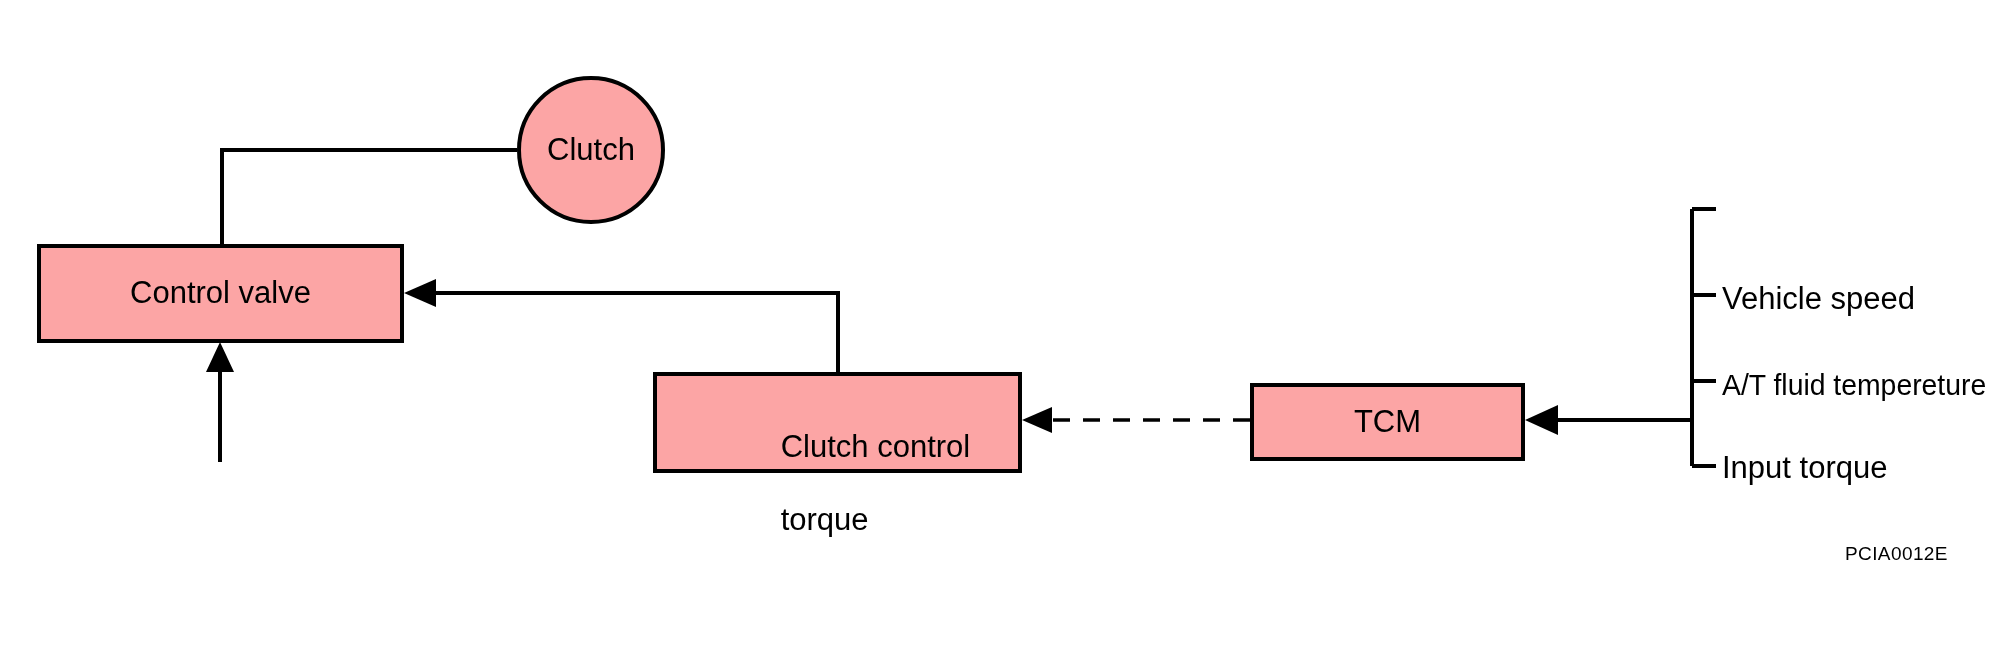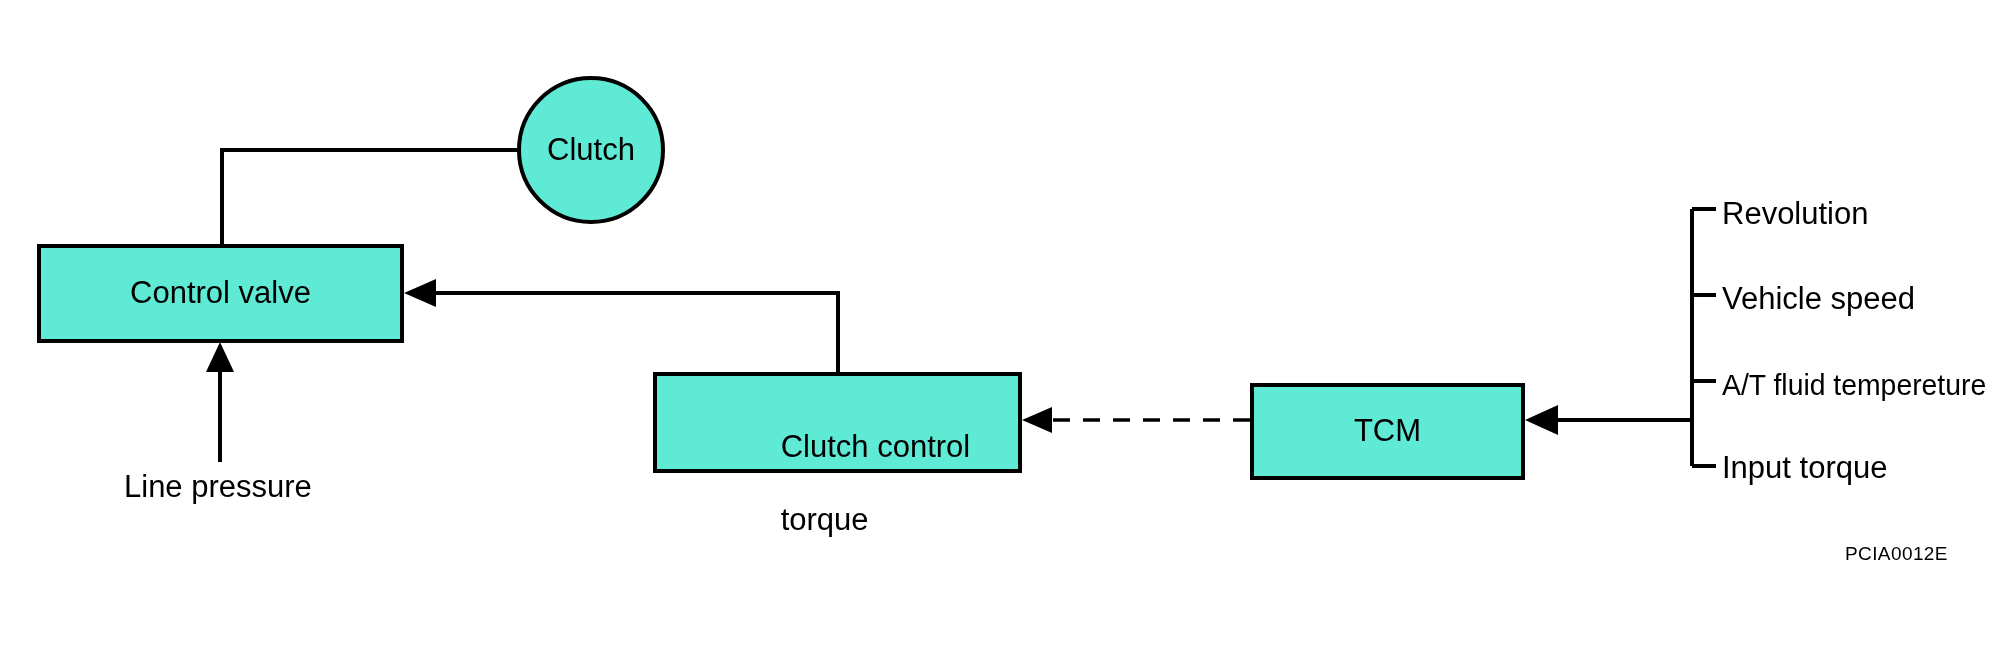--- a/index.html
+++ b/index.html
@@ -1,42 +1,42 @@
 <!DOCTYPE html>
 <html><head>
 <meta charset="utf-8">
 <style>
   html,body{margin:0;padding:0;background:#ffffff;}
   body{width:1990px;height:646px;overflow:hidden;
        font-family:"Liberation Sans","DejaVu Sans",sans-serif;color:#000;}
   #stage{position:relative;width:1990px;height:646px;background:#fff;}
   svg#wires{position:absolute;left:0;top:0;width:1990px;height:646px;}
 
-  .node{position:absolute;box-sizing:border-box;background:#5eead4;}
+  .node{position:absolute;box-sizing:border-box;background:#fca5a5;}
   .boxnode{border:4px solid #000;padding-left:32px;}
   .circlenode{border:4px solid #000;border-radius:50%;}
 
   .lbl{position:absolute;white-space:pre;line-height:1.18;}
 
   
   #control-valve{left:37px;top:244px;width:367px;height:99px;}
   #control-valve .lbl{left:0;top:0;width:100%;height:100%;
       display:flex;align-items:center;justify-content:center;font-size:31px;}
 
   
   #clutch{left:517px;top:76px;width:148px;height:148px;}
   #clutch .lbl{left:0;top:0;width:100%;height:100%;
       display:flex;align-items:center;justify-content:center;font-size:31px;}
 
   
   #clutch-pressure-control{left:653px;top:372px;width:369px;height:101px;}
   #clutch-pressure-control .lbl{left:72px;top:16px;font-size:31px;text-align:left;}
 
   
-  #tcm{left:1250px;top:383px;width:275px;height:97px;}
+  #tcm{left:1250px;top:383px;width:275px;height:78px;}
   #tcm .lbl{left:0;top:0;width:100%;height:100%;
       display:flex;align-items:center;justify-content:center;font-size:31px;}
 
   
   #line-pressure-label{left:124px;top:469px;font-size:31px;}
   #figure-code{left:1845px;top:543px;font-size:19px;letter-spacing:.4px;text-align:right;}
 
   .input-label{font-size:31px;left:1722px;}
   .input-label.condensed{font-size:30px;transform:scaleX(.945);transform-origin:left center;}
   #input-label-0{top:196px;}
@@ -101,22 +101,20 @@
     <span class="lbl">
       <span>Clutch control</span><br>
       <span>torque</span>
     </span>
   </div>
 
   <div class="node boxnode" id="tcm">
     <span class="lbl">TCM</span>
   </div>
 
-  <span class="lbl" id="line-pressure-label">Line pressure</span>
 
-  <span class="lbl input-label" id="input-label-0">Revolution</span>
   <span class="lbl input-label" id="input-label-1">Vehicle speed</span>
   <span class="lbl input-label condensed" id="input-label-2">A/T fluid tempereture</span>
   <span class="lbl input-label" id="input-label-3">Input torque</span>
 
   <span class="lbl" id="figure-code">PCIA0012E</span>
 
 </div>
 
 </body></html>

